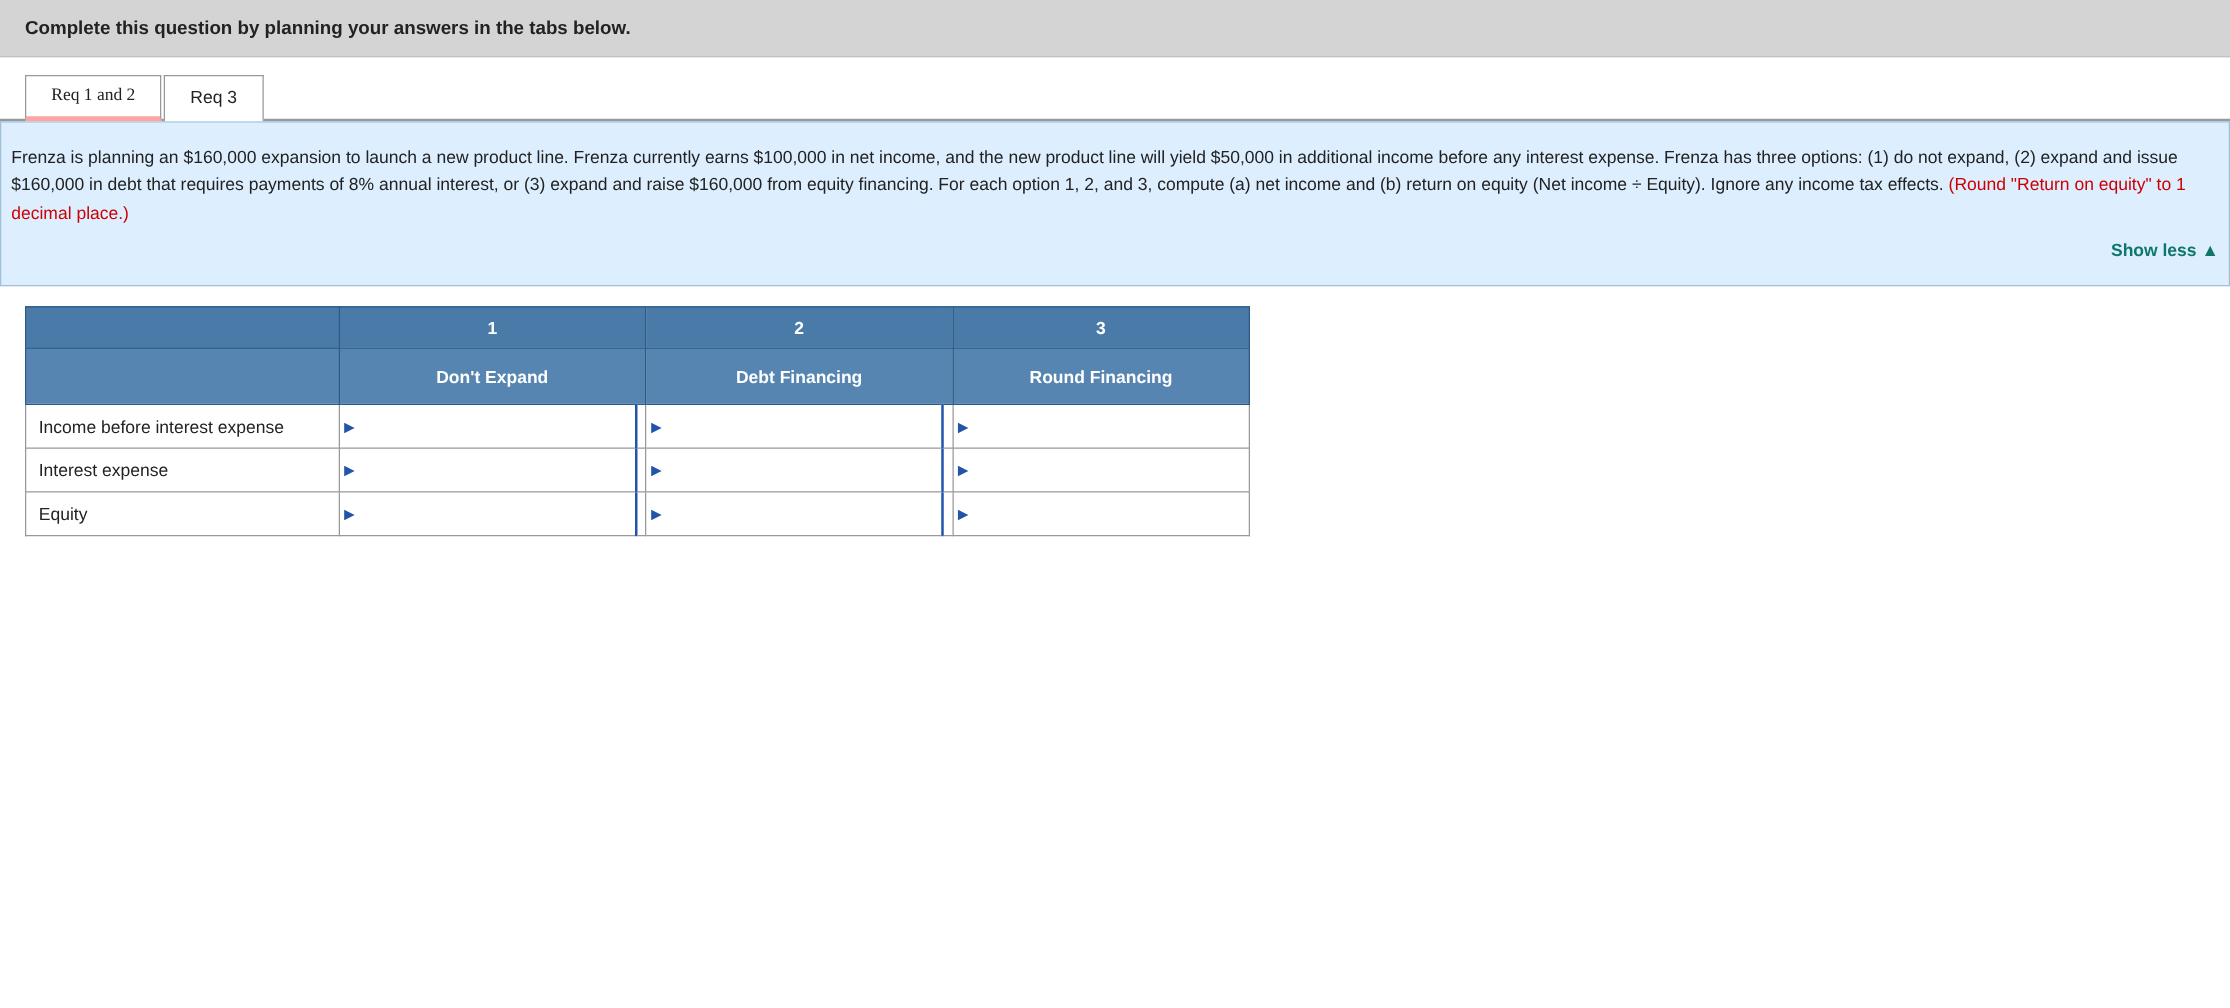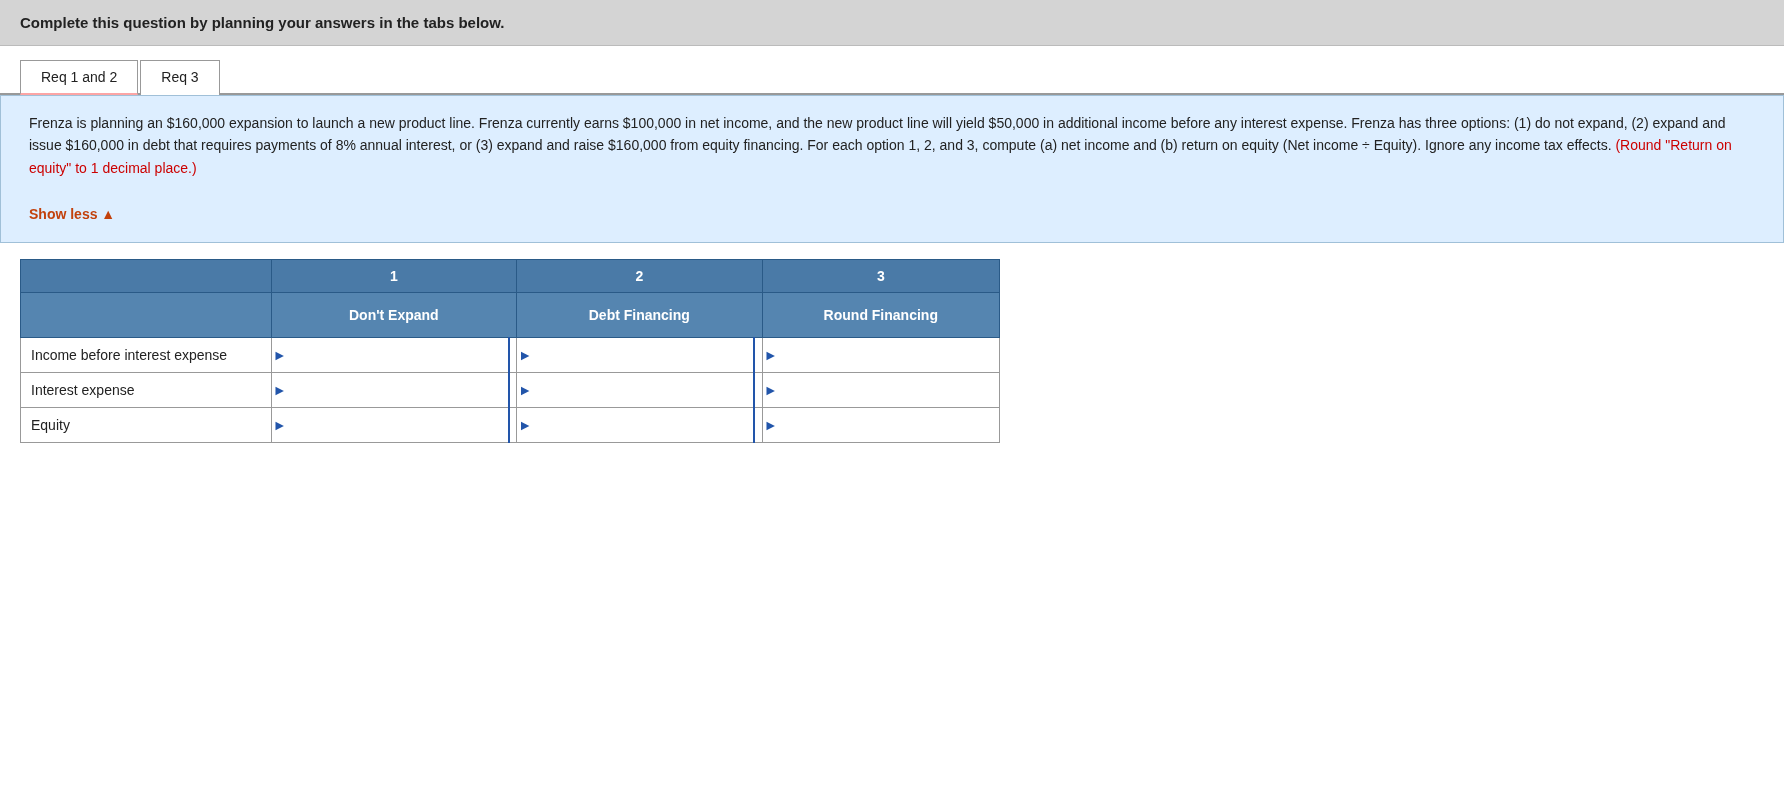--- a/index.html
+++ b/index.html
@@ -31,45 +31,46 @@
       border-bottom: none;
       cursor: pointer;
       background: #fff;
       font-size: 14px;
       margin-right: 2px;
       position: relative;
       bottom: -2px;
     }
 
     .tab.active {
-      border-bottom: 2px solid #fca5a5;
+      border-bottom: 4px solid #fca5a5;
       font-weight: normal;
       z-index: 1;
+      font-family: Liberation Serif, serif;
     }
 
     .content-area {
-      padding: 16px 28px;
+      padding: 16px 8px;
       background: #ddeeff;
       border: 1px solid #a0c0d8;
       margin: 0 0 16px 0;
       font-size: 14px;
       line-height: 1.6;
       color: #222;
     }
 
     .content-area .red-text {
       color: #cc0000;
     }
 
     .show-less {
-      text-align: left;
-      color: #c2410c;
+      text-align: right;
+      color: #0f766e;
       font-weight: bold;
       font-size: 14px;
-      margin-top: 24px;
+      margin-top: 8px;
       cursor: pointer;
     }
 
     .show-less::after {
       content: ' ▲';
     }
 
     .table-wrapper {
       padding: 0 20px 20px 20px;
     }

